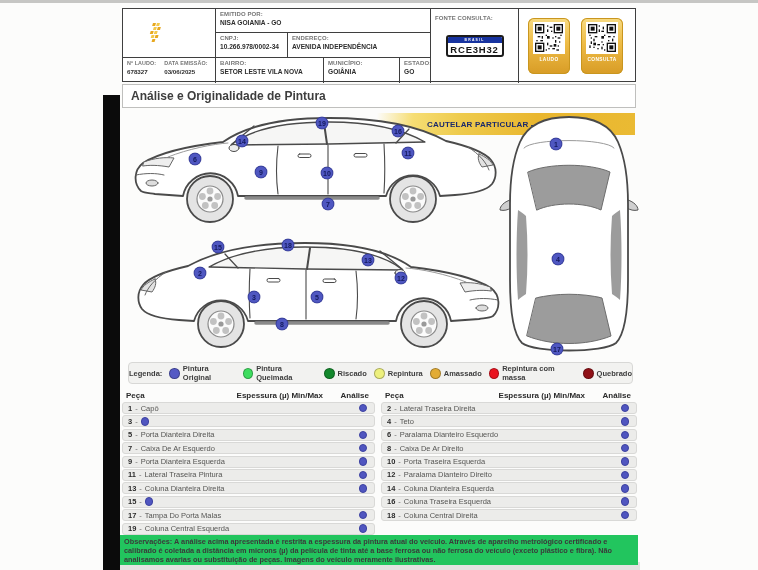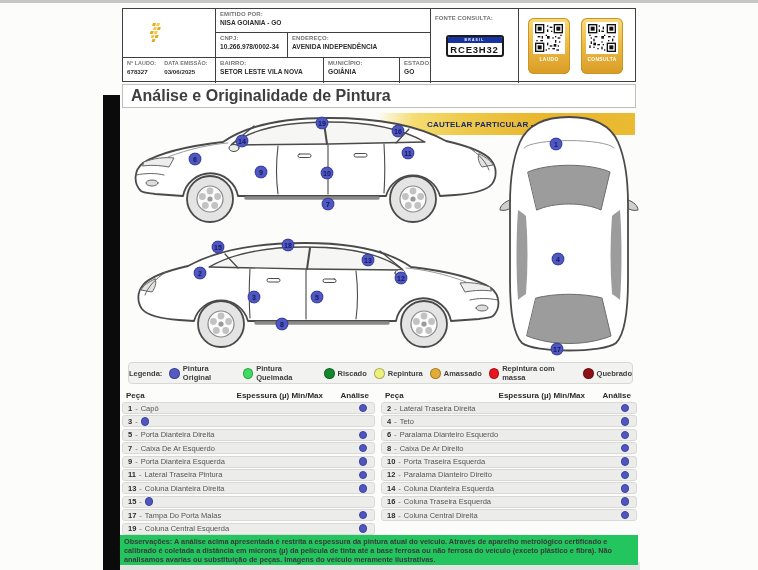--- a/index.html
+++ b/index.html
@@ -41,21 +41,21 @@
              box-shadow:inset 0 0 0 1px #c9961f; }
   .qr-box { width:32px; height:32px; background:#fff; margin:4px auto 2px auto; padding:2px; }
   .qr-box svg { width:100%; height:100%; display:block; }
   .qr-label { text-align:center; color:#fff; font-weight:bold; font-size:4.8px; letter-spacing:.4px;
               margin-top:3px; text-transform:uppercase; }
 
   
   .title-bar { left:122px; top:84px; width:514px; height:24px; background:#fff;
                border:1px solid #bfbfbd; }
   .page-title { position:absolute; left:8px; top:0; height:22px; line-height:22px;
-                font-size:16px; font-weight:bold; color:#3e3e3e; }
+                font-size:12px; font-weight:bold; color:#3e3e3e; }
   .banner { position:absolute; right:0; top:0; width:258px; height:22px;
             background:linear-gradient(95deg, rgba(245,216,92,0) 0%, rgba(245,216,92,.85) 14%,
                        #eecb4d 32%, #e9b62e 62%, #eaba33 100%);
             display:flex; align-items:center; justify-content:center; gap:3px;margin-top:28px; }
   .banner-main { font-size:8px; font-weight:bold; color:#1b2a6b; letter-spacing:.2px; }
   .banner-status { font-size:8px; font-weight:bold; color:#ffffff; letter-spacing:.2px; }
 
   
   .car-svg { position:absolute; }
   .marker { position:absolute; width:13px; height:13px; border-radius:50%;

